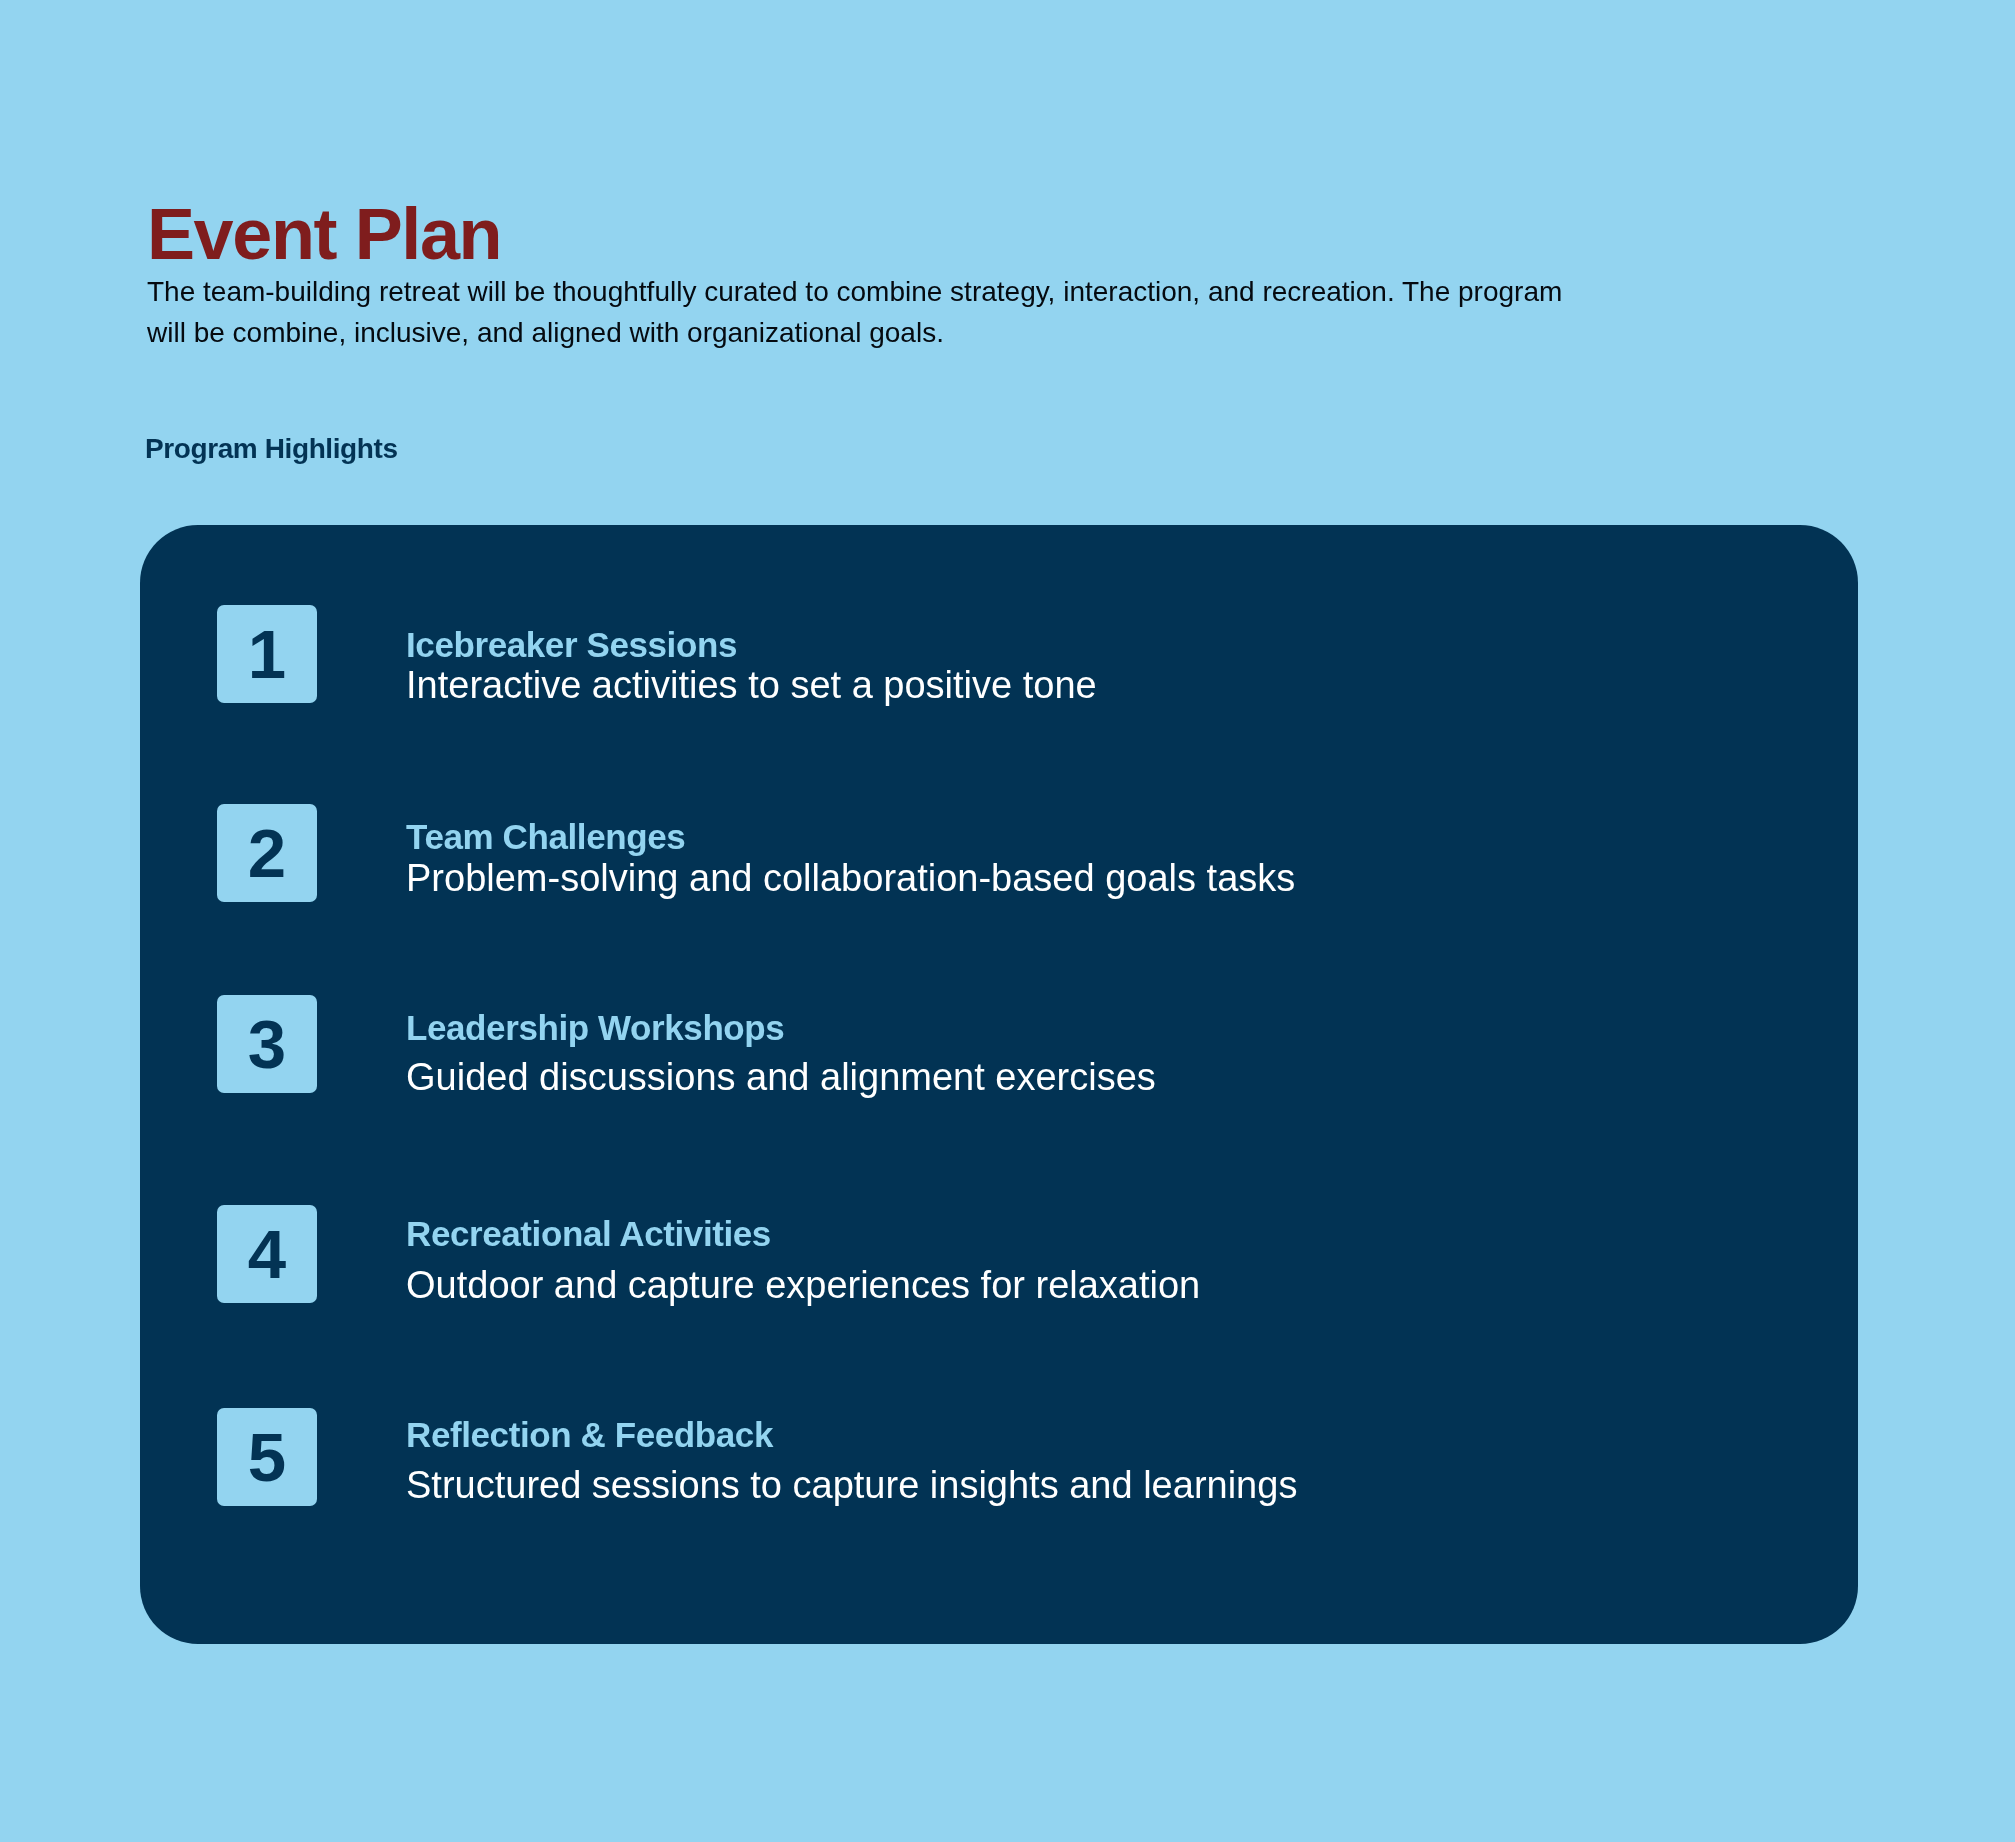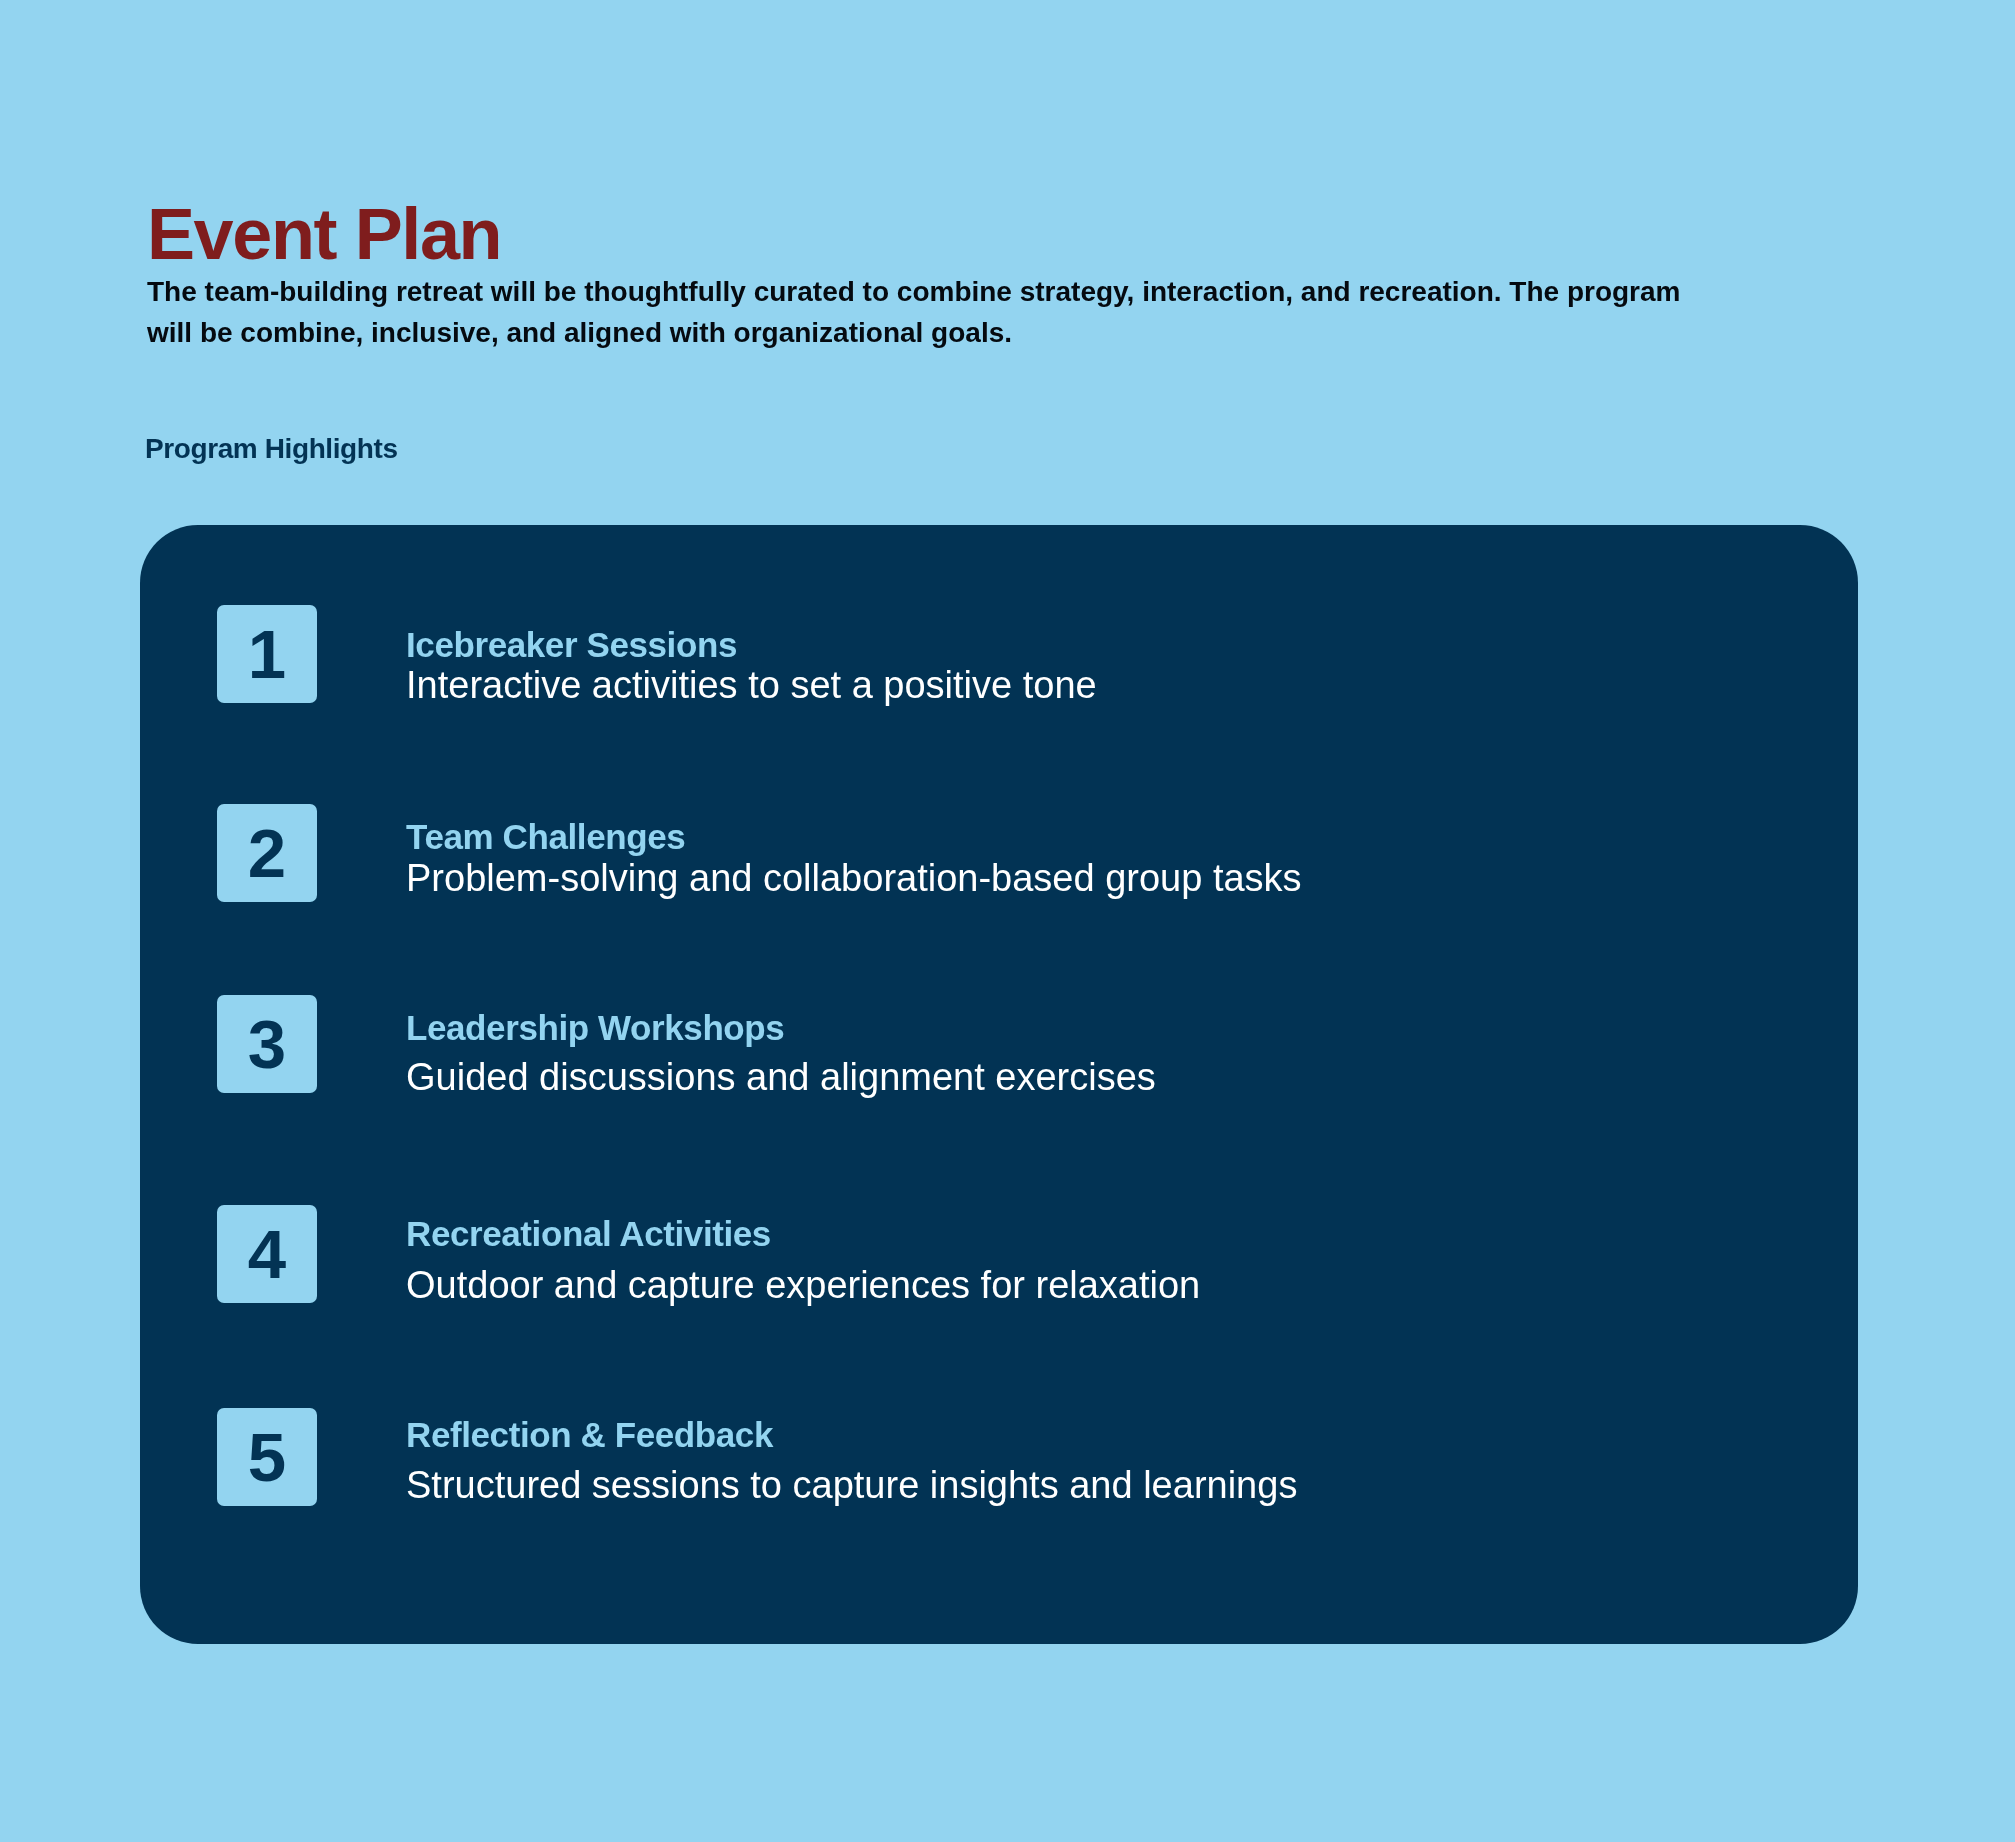--- a/index.html
+++ b/index.html
@@ -12,21 +12,21 @@
   }
   .abs { position: absolute; white-space: nowrap; }
   .page-title {
     left: 147px; top: 150px;
     font-size: 72px; font-weight: 700;
     color: #7f1d1d; letter-spacing: -1.4px;
     line-height: 1;
   }
   .intro-line {
     left: 147px;
-    font-size: 28px; font-weight: 700;
+    font-size: 28px; font-weight: 400;
     color: #050a10; line-height: 1;
   }
   .section-heading {
     left: 145px; top: 412px;
     font-size: 28px; font-weight: 700;
     color: #033354; line-height: 1; letter-spacing: -0.4px;
   }
   .card {
     position: absolute;
     left: 140px; top: 525px;
@@ -65,21 +65,21 @@
 <h2 class="abs section-heading">Program Highlights</h2>
 
 <div class="card"></div>
 
 <div class="num-box" style="top:605px;">1</div>
 <div class="abs item-title" style="top:627px;">Icebreaker Sessions</div>
 <div class="abs item-desc" style="top:666px;">Interactive activities to set a positive tone</div>
 
 <div class="num-box" style="top:804px;">2</div>
 <div class="abs item-title" style="top:819px;">Team Challenges</div>
-<div class="abs item-desc" style="top:859px;">Problem-solving and collaboration-based group tasks</div>
+<div class="abs item-desc" style="top:859px;">Problem-solving and collaboration-based goals tasks</div>
 
 <div class="num-box" style="top:995px;">3</div>
 <div class="abs item-title" style="top:1010px;">Leadership Workshops</div>
 <div class="abs item-desc" style="top:1058px;">Guided discussions and alignment exercises</div>
 
 <div class="num-box" style="top:1205px;">4</div>
 <div class="abs item-title" style="top:1216px;">Recreational Activities</div>
 <div class="abs item-desc" style="top:1266px;">Outdoor and capture experiences for relaxation</div>
 
 <div class="num-box" style="top:1408px;">5</div>

